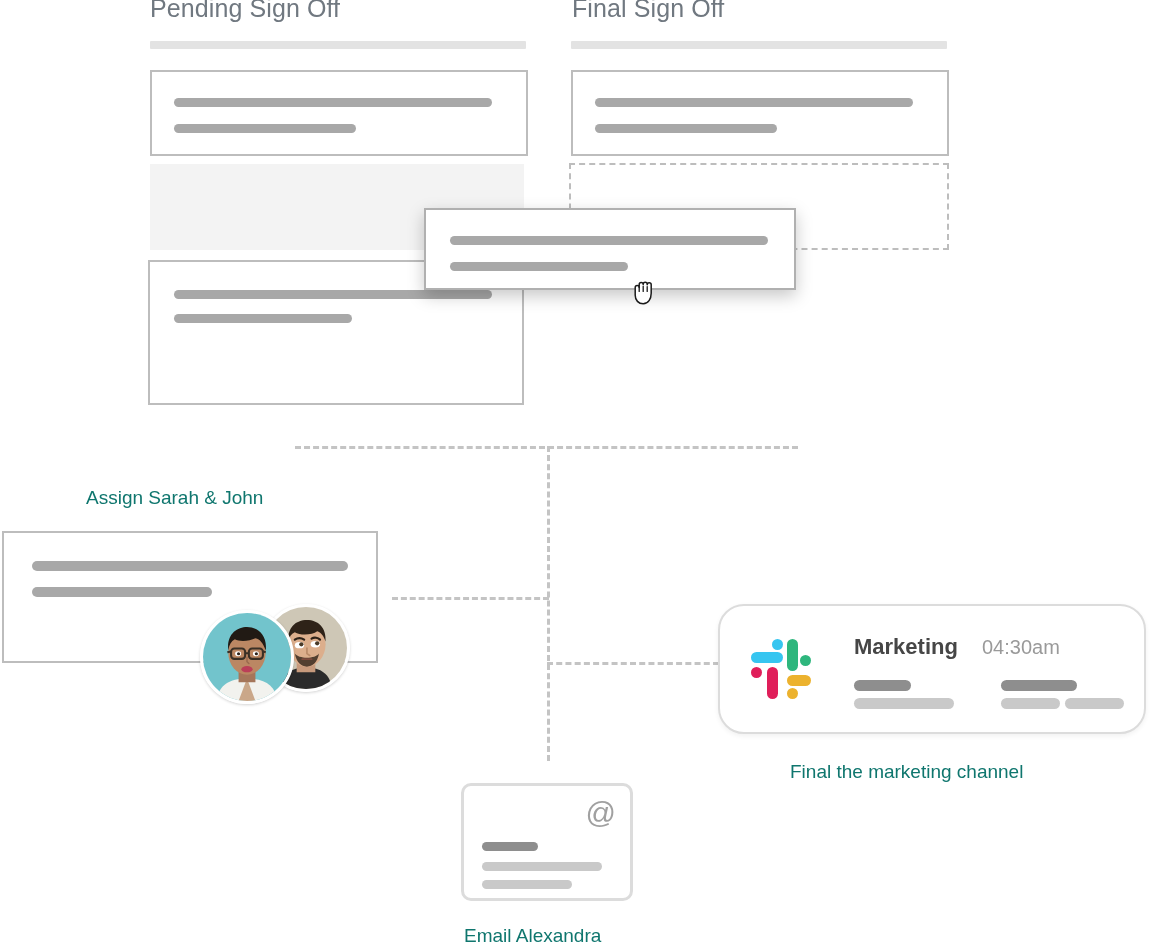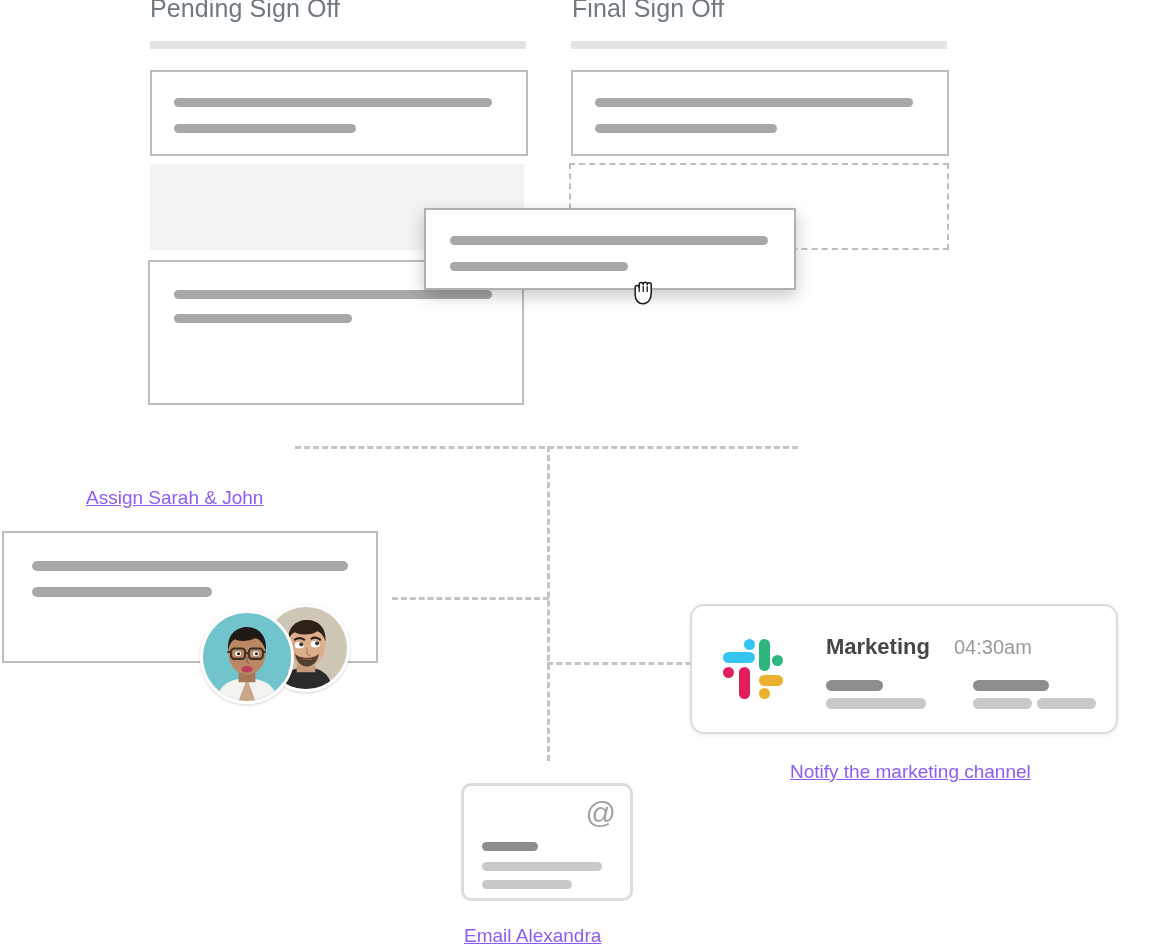--- a/index.html
+++ b/index.html
@@ -26,23 +26,22 @@
     font-size: 25px;
     font-weight: 400;
     color: #707880;
     letter-spacing: .1px;
     white-space: nowrap;
   }
   .caption {
     position: absolute;
     font-size: 19px;
     font-weight: 400;
-    color: #8b5cf6;
+    color: #0f766e;
     white-space: nowrap;
-    text-decoration: underline;
   }
 
   
   .col-rule {
     position: absolute;
     height: 8px;
     background: #e3e3e3;
     border-radius: 1px;
   }
 
@@ -256,21 +255,21 @@
       <circle cx="38" cy="43.5" r="1.7" fill="#2b211a"></circle>
       <circle cx="57" cy="43.5" r="1.7" fill="#2b211a"></circle>
 
       <path d="M47 47v5l2 2" stroke="#9a6a4e" stroke-width="1.6" fill="none" stroke-linecap="round"></path>
 
       <path d="M41 60q6 5 12 0q-6 3-12 0z" fill="#c0405a"></path>
       <ellipse cx="47" cy="60" rx="6" ry="3.4" fill="#bb3f58"></ellipse>
     </svg>
   </div>
 
-  <div class="slack-card" style="left:690px; top:604px; width:428px; height:130px;">
+  <div class="slack-card" style="left:718px; top:604px; width:428px; height:130px;border-radius:26px;">
 
     <div class="slack-logo" style="left:30px; top:32px; width:62px; height:62px;">
       <svg viewBox="0 0 62 62" xmlns="http://www.w3.org/2000/svg">
 
         <rect x="22" y="1" width="11" height="11" rx="5.5" fill="#36C5F0"></rect>
         <rect x="1" y="14" width="32" height="11" rx="5.5" fill="#36C5F0"></rect>
 
         <rect x="37" y="1" width="11" height="32" rx="5.5" fill="#2EB67D"></rect>
         <rect x="50" y="17" width="11" height="11" rx="5.5" fill="#2EB67D"></rect>
 
@@ -287,21 +286,21 @@
     <div class="slack-time" style="left:262px; top:30px;">04:30am</div>
 
     <div class="bar mid" style="left:134px; top:74px; width:57px; height:11px;"></div>
     <div class="bar light" style="left:134px; top:92px; width:100px; height:11px;"></div>
 
     <div class="bar mid" style="left:281px; top:74px; width:76px; height:11px;"></div>
     <div class="bar light" style="left:281px; top:92px; width:59px; height:11px;"></div>
     <div class="bar light" style="left:345px; top:92px; width:59px; height:11px;"></div>
   </div>
 
-  <div class="caption" style="left:790px; top:761px;">Notify the marketing channel</div>
+  <div class="caption" style="left:790px; top:761px;">Final the marketing channel</div>
 
   <div class="email-card" style="left:461px; top:783px; width:172px; height:118px;">
     <div class="at-icon" style="right:14px; top:12px;">@</div>
     <div class="bar mid" style="left:18px; top:56px; width:56px; height:9px;"></div>
     <div class="bar light" style="left:18px; top:76px; width:120px; height:9px;"></div>
     <div class="bar light" style="left:18px; top:94px; width:90px; height:9px;"></div>
   </div>
 
   <div class="caption" style="left:464px; top:925px;text-align:right;">Email Alexandra</div>
 

